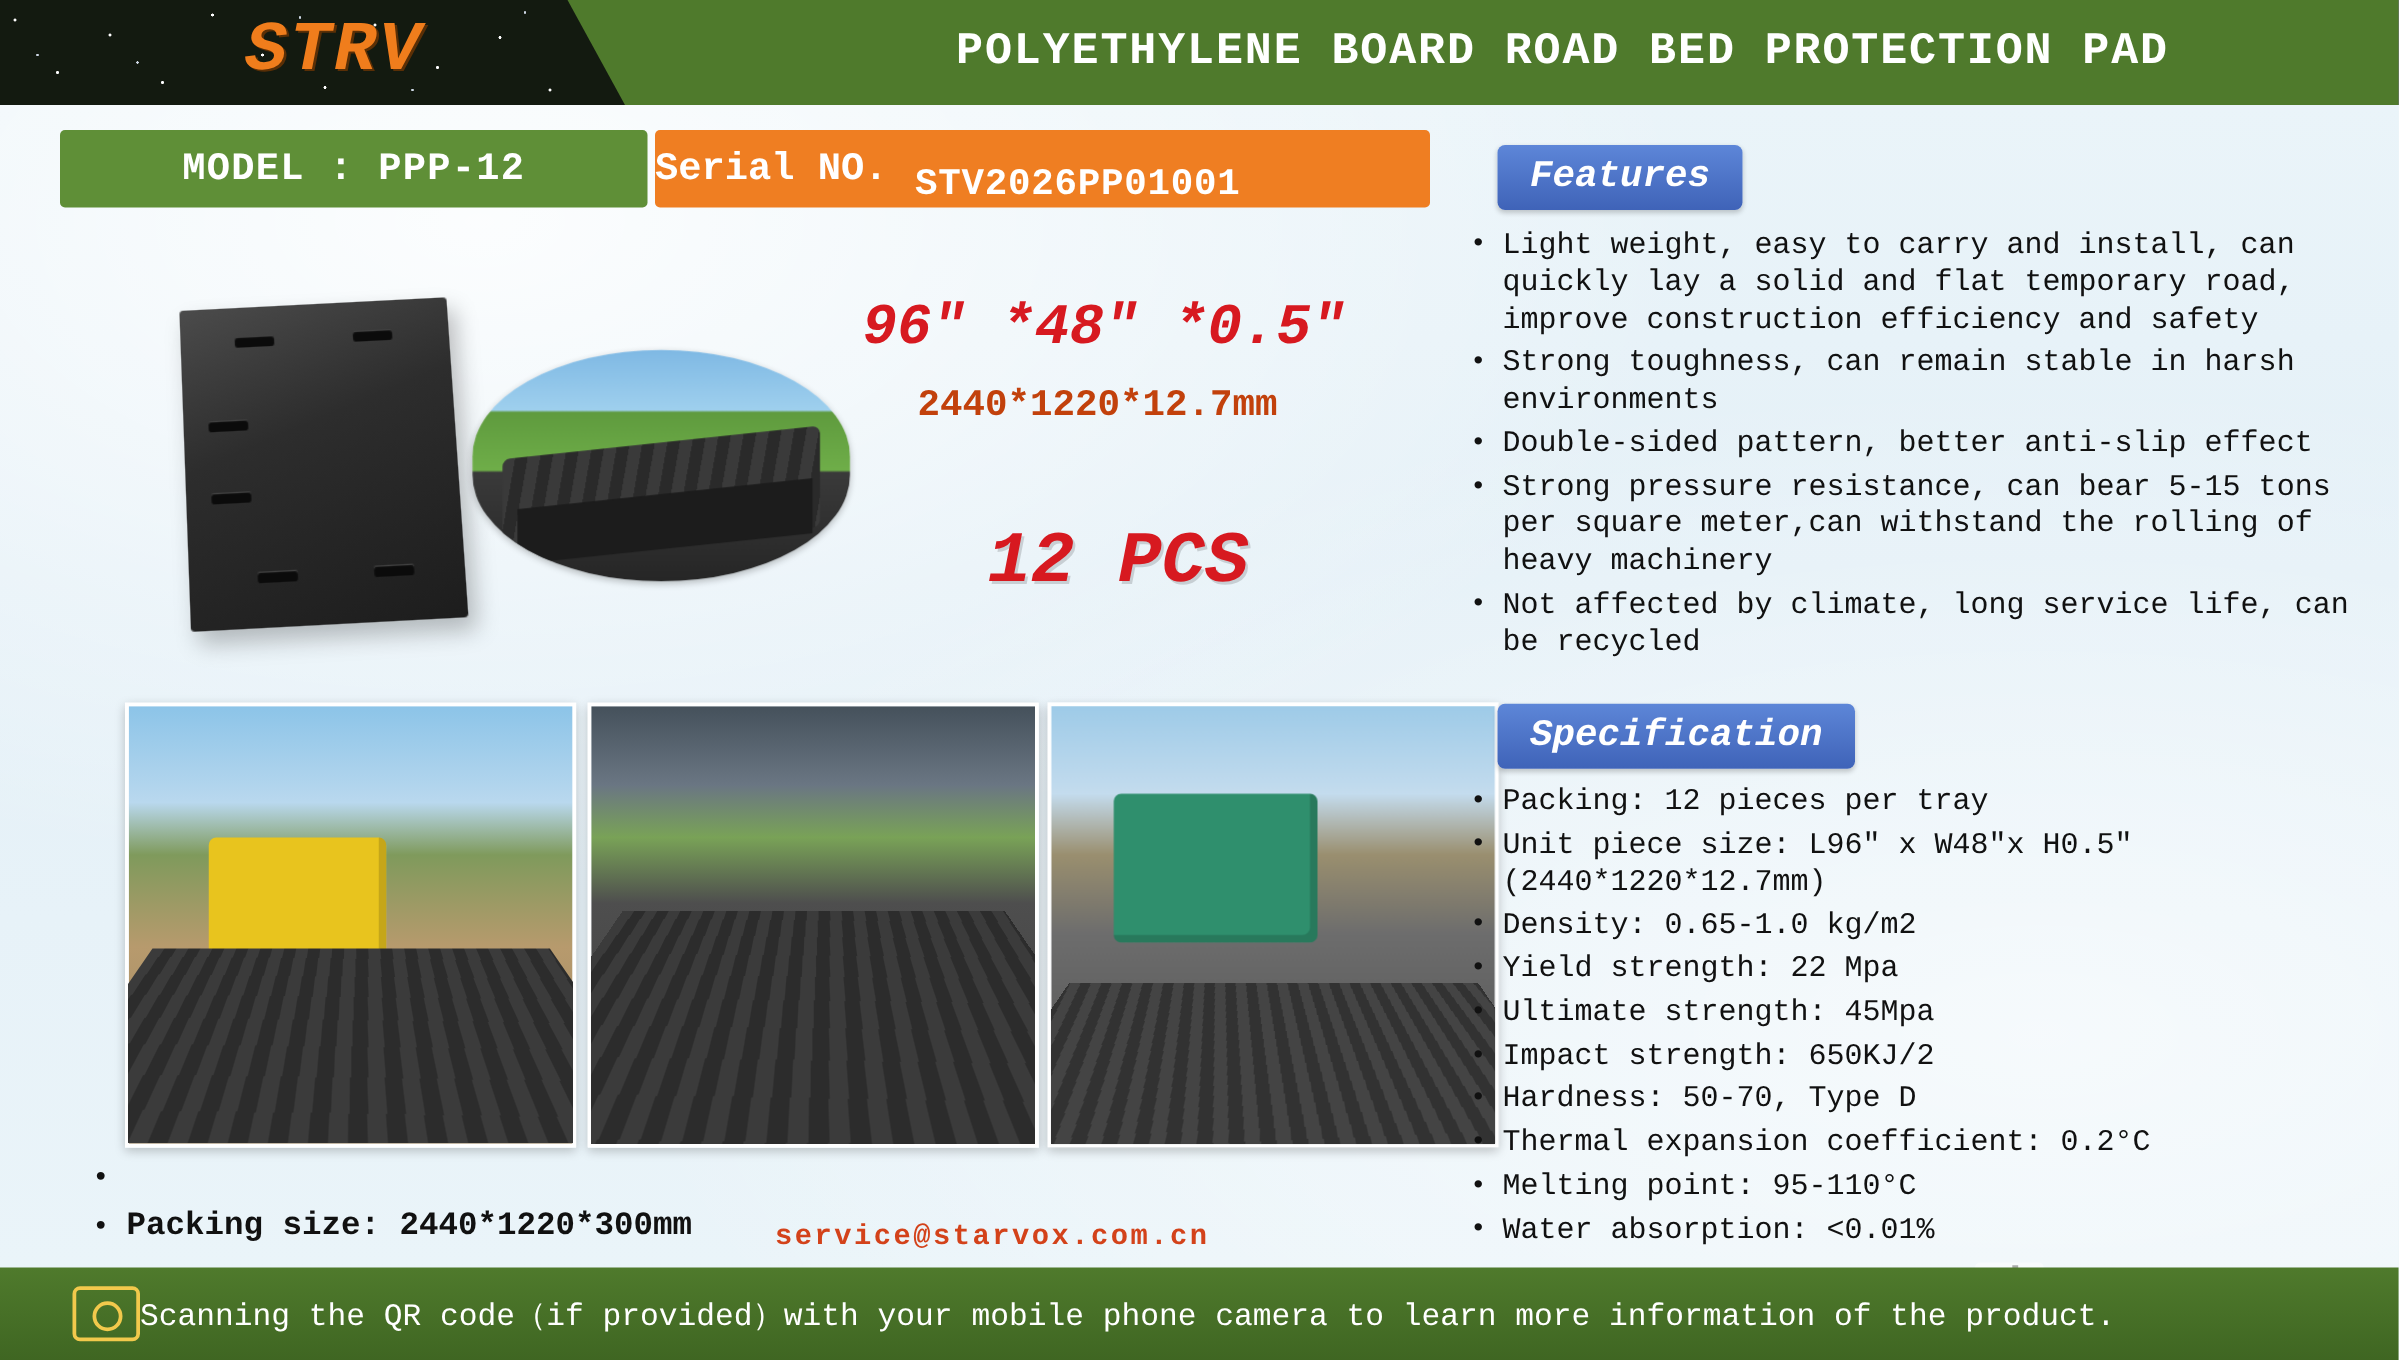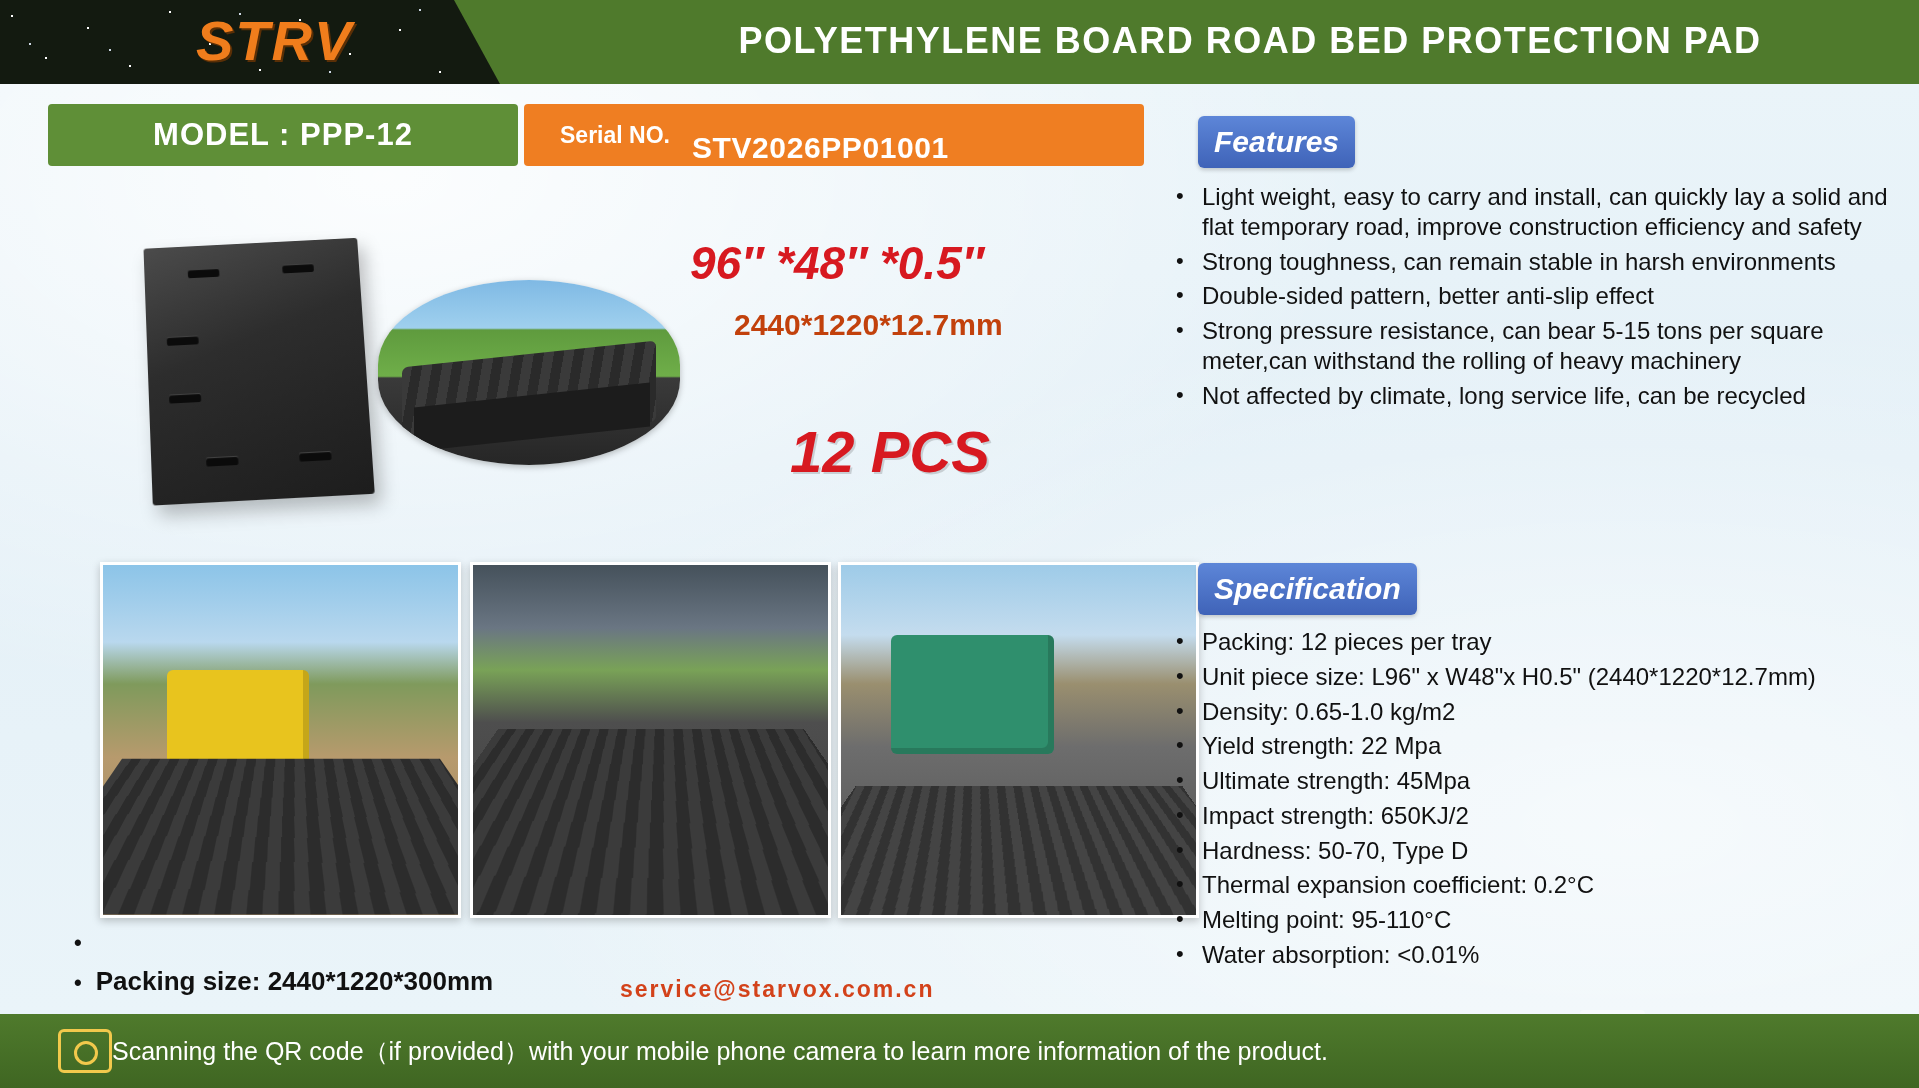--- a/index.html
+++ b/index.html
@@ -12,20 +12,21 @@
     height: 1088px;
     font-family: "Liberation Sans", sans-serif;
     overflow: hidden;
   }
   #sheet {
     position: relative;
     width: 1919px;
     height: 1088px;
     background: #e9f3f8;
     overflow: hidden;
+    font-family: Liberation Mono, monospace;
   }
 
   
   .topbar {
     position: absolute;
     left: 0; top: 0;
     width: 1919px;
     height: 84px;
     background: #131a10;
     overflow: hidden;
@@ -123,22 +124,21 @@
     position: absolute;
     left: 524px; top: 104px;
     width: 620px; height: 62px;
     background: #ef7e22;
     border-radius: 4px;
     display: flex;
     align-items: center;
     color: #ffffff;
   }
   .serial-label {
-    margin-left: 36px;
-    font-size: 23px;
+    font-size: 31px;
     font-weight: bold;
   }
   .serial-value {
     margin-left: 22px;
     font-size: 30px;
     font-weight: bold;
     letter-spacing: 0.6px;
     margin-top: 26px;
   }
 
@@ -273,21 +273,21 @@
   }
 
   
   .section-head {
     position: absolute;
     height: 52px;
     background: linear-gradient(180deg, #5d86d8 0%, #3f63b8 100%);
     border-radius: 6px;
     display: flex;
     align-items: center;
-    padding: 0 16px;
+    padding: 0 26px;
     color: #ffffff;
     font-size: 30px;
     font-weight: bold;
     font-style: italic;
     box-shadow: 0 2px 4px rgba(0,0,0,0.2);
   }
   #features-head { left: 1198px; top: 116px; }
   #spec-head { left: 1198px; top: 563px; }
 
   .bullet-list {

